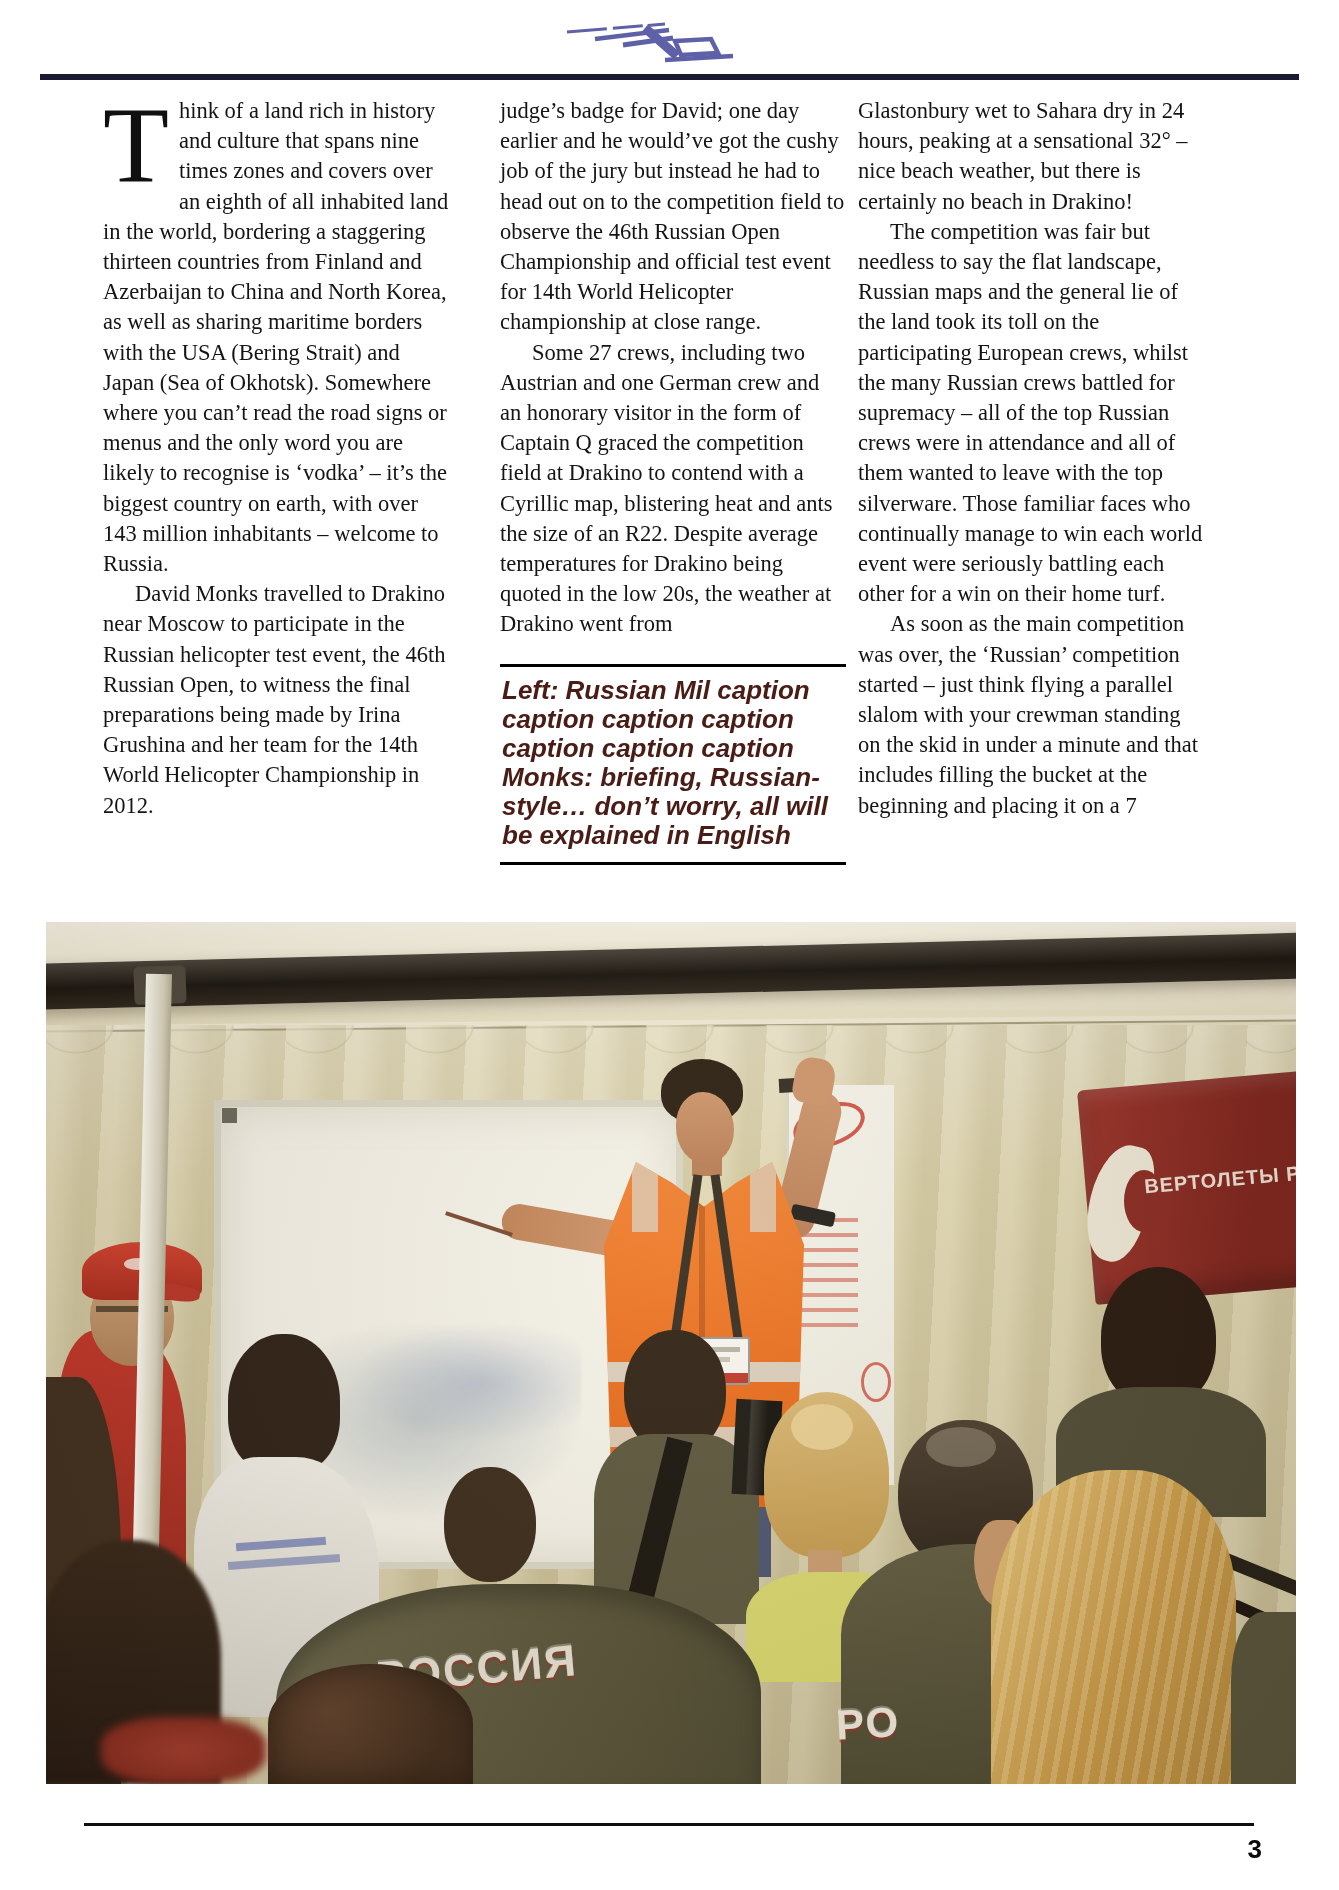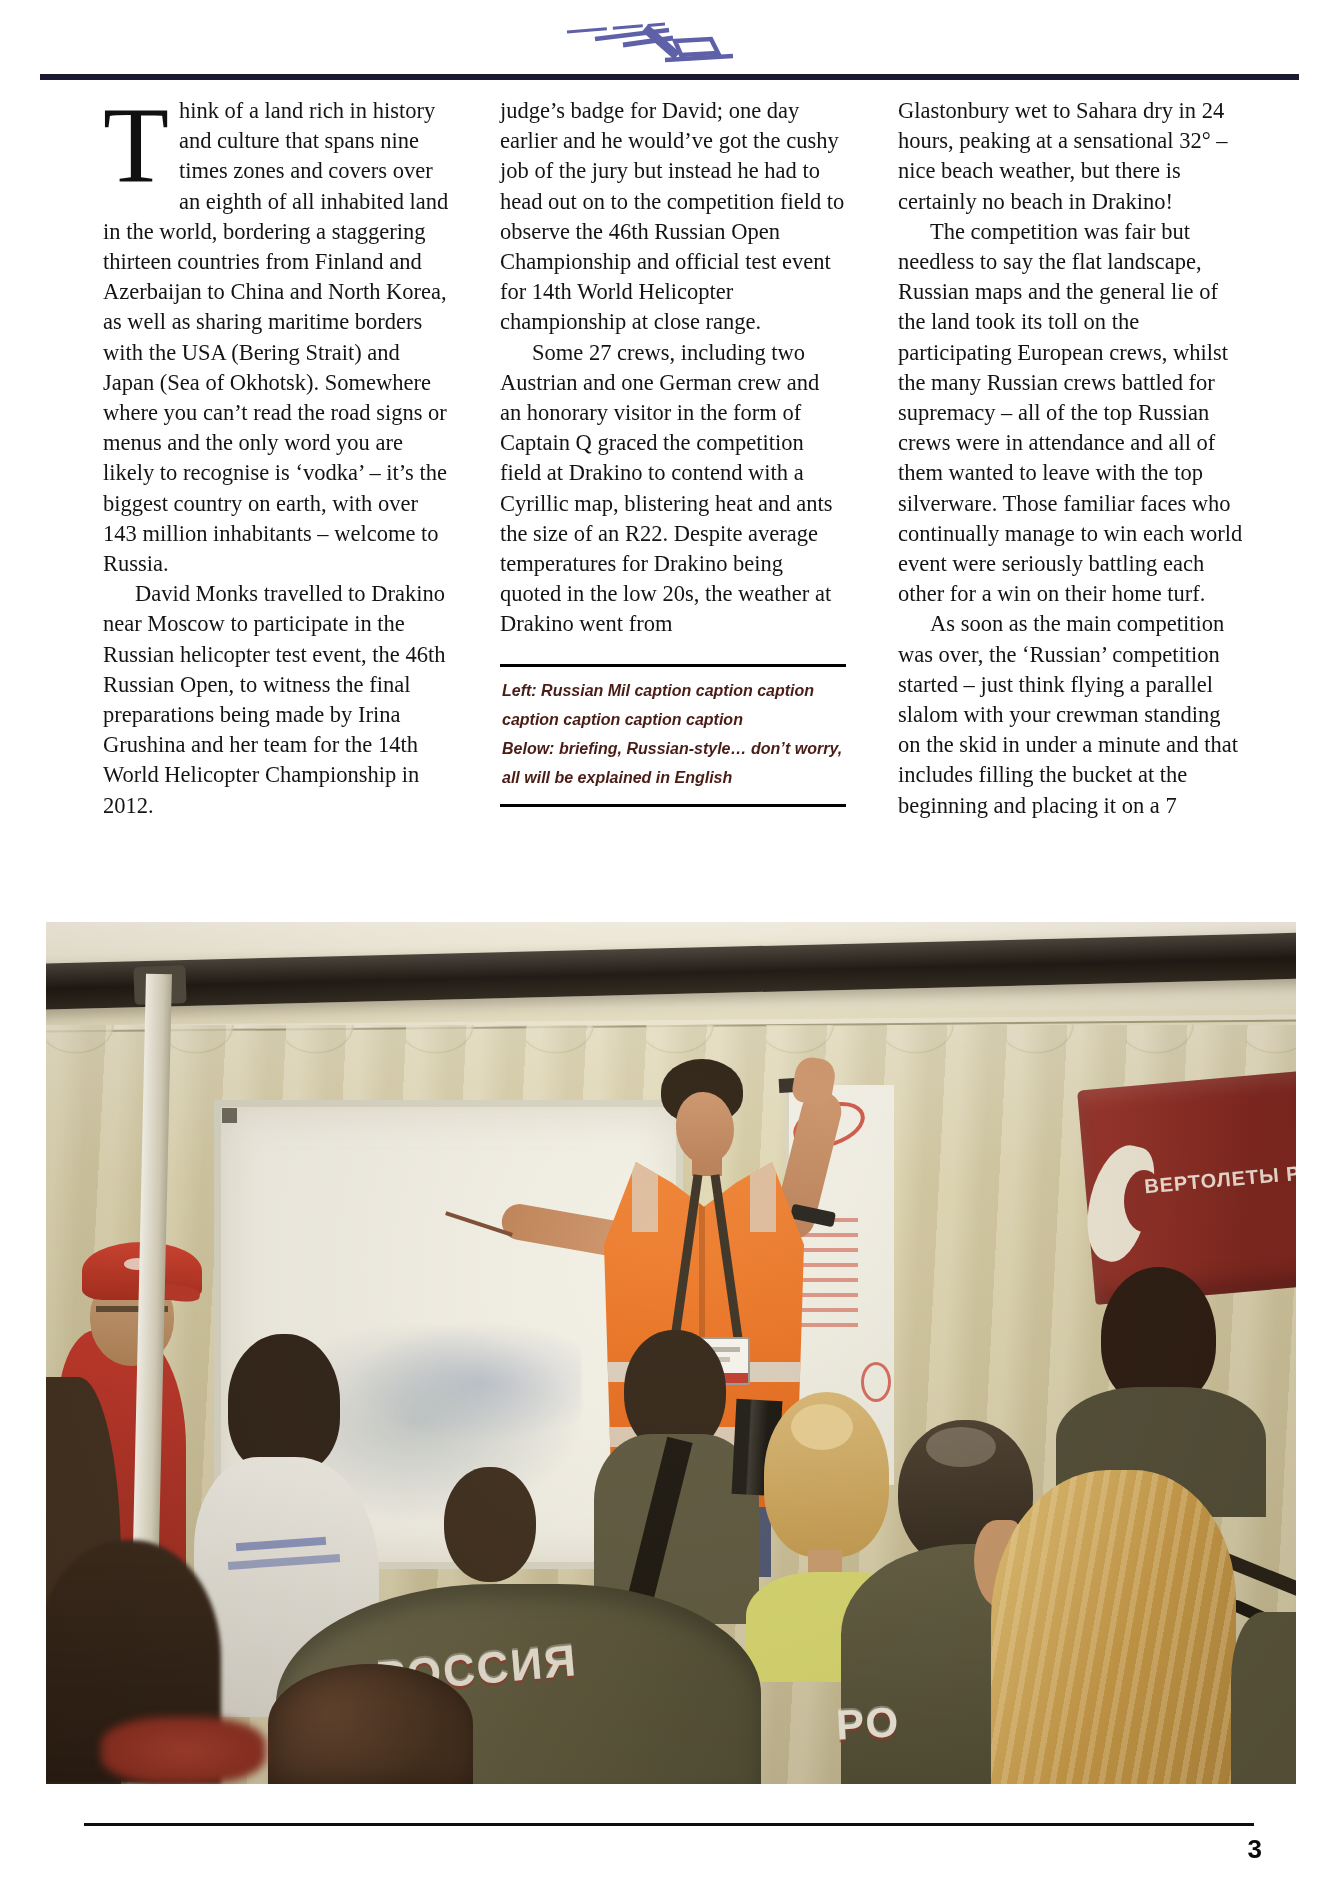--- a/index.html
+++ b/index.html
@@ -5,29 +5,29 @@
   html,body{margin:0;padding:0;background:#9a9a9a;}
   .page{position:relative;width:1339px;height:1890px;background:#ffffff;margin:0 auto;
         font-family:"Liberation Serif",serif;color:#141414;overflow:hidden;}
 
   
   .logo{position:absolute;left:565px;top:20px;width:175px;height:52px;}
   .top-rule{position:absolute;left:40px;top:74px;width:1259px;height:6px;background:#1a1a33;}
 
   
   .col{position:absolute;top:96px;width:346px;font-size:22.5px;line-height:30.2px;text-align:left;}
-  .c1{left:103px}.c2{left:500px}.c3{left:898px}
+  .c1{left:103px}.c2{left:500px}.c3{left:858px}
   .col p{margin:0;}
   .col p.ind{text-indent:32px;}
   .dropcap{float:left;font-size:108px;line-height:86px;margin:6px 10px 0 0;font-weight:400;color:#101010;}
 
   
   .caption{margin-top:24px;border-top:3px solid #000;border-bottom:3px solid #000;
            padding:9px 2px 12px 2px;font-family:"Liberation Sans",sans-serif;
-           font-weight:bold;font-style:italic;font-size:16px;line-height:29px;color:#4a1c16;}
+           font-weight:bold;font-style:italic;font-size:26px;line-height:29px;color:#4a1c16;}
   .caption p{margin:0;}
 
   
   .photo{position:absolute;left:46px;top:922px;width:1250px;height:862px;overflow:hidden;
          background:linear-gradient(#efe9d4 0,#ded5ae 30%,#d2c8a0 70%,#c9bf98 100%);}
   .ph{position:absolute;}
   .banner-text{font-family:"Liberation Sans",sans-serif;font-weight:bold;font-size:20px;
                letter-spacing:1px;color:rgba(246,240,228,.93);white-space:nowrap;}
   .jacket-text{font-family:"Liberation Sans",sans-serif;font-weight:bold;color:#ece7da;
                letter-spacing:2px;white-space:nowrap;text-shadow:0 3px 0 rgba(160,45,35,.55),0 -2px 0 rgba(255,255,255,.3);}
@@ -62,21 +62,21 @@
   <section class="col c1">
     <p><span class="dropcap">T</span><span>hink of a land rich in history and culture that spans nine times zones and covers over an eighth of all inhabited land in the world, bordering a staggering thirteen countries from Finland and Azerbaijan to China and North Korea, as well as sharing maritime borders with the USA (Bering Strait) and Japan (Sea of Okhotsk). Somewhere where you can’t read the road signs or menus and the only word you are likely to recognise is ‘vodka’ – it’s the biggest country on earth, with over 143 million inhabitants – welcome to Russia.</span></p>
     <p class="ind">David Monks travelled to Drakino near Moscow to participate in the Russian helicopter test event, the 46th Russian Open, to witness the final preparations being made by Irina Grushina and her team for the 14th World Helicopter Championship in 2012.</p>
   </section>
 
   <section class="col c2">
     <p>judge’s badge for David; one day earlier and he would’ve got the cushy job of the jury but instead he had to head out on to the competition field to observe the 46th Russian Open Championship and official test event for 14th World Helicopter championship at close range.</p>
     <p class="ind">Some 27 crews, including two Austrian and one German crew and an honorary visitor in the form of Captain Q graced the competition field at Drakino to contend with a Cyrillic map, blistering heat and ants the size of an R22. Despite average temperatures for Drakino being quoted in the low 20s, the weather at Drakino went from</p>
     <div class="caption">
       <p>Left: Russian Mil caption caption caption caption caption caption caption</p>
-      <p>Below: briefing, Russian-style… don’t worry, all will be explained in English</p>
+      <p>Monks: briefing, Russian-style… don’t worry, all will be explained in English</p>
     </div>
   </section>
 
   <section class="col c3">
     <p>Glastonbury wet to Sahara dry in 24 hours, peaking at a sensational 32° – nice beach weather, but there is certainly no beach in Drakino!</p>
     <p class="ind">The competition was fair but needless to say the flat landscape, Russian maps and the general lie of the land took its toll on the participating European crews, whilst the many Russian crews battled for supremacy – all of the top Russian crews were in attendance and all of them wanted to leave with the top silverware. Those familiar faces who continually manage to win each world event were seriously battling each other for a win on their home turf.</p>
     <p class="ind">As soon as the main competition was over, the ‘Russian’ competition started – just think flying a parallel slalom with your crewman standing on the skid in under a minute and that includes filling the bucket at the beginning and placing it on a 7</p>
   </section>
 
   <figure class="photo" style="margin:0;">

